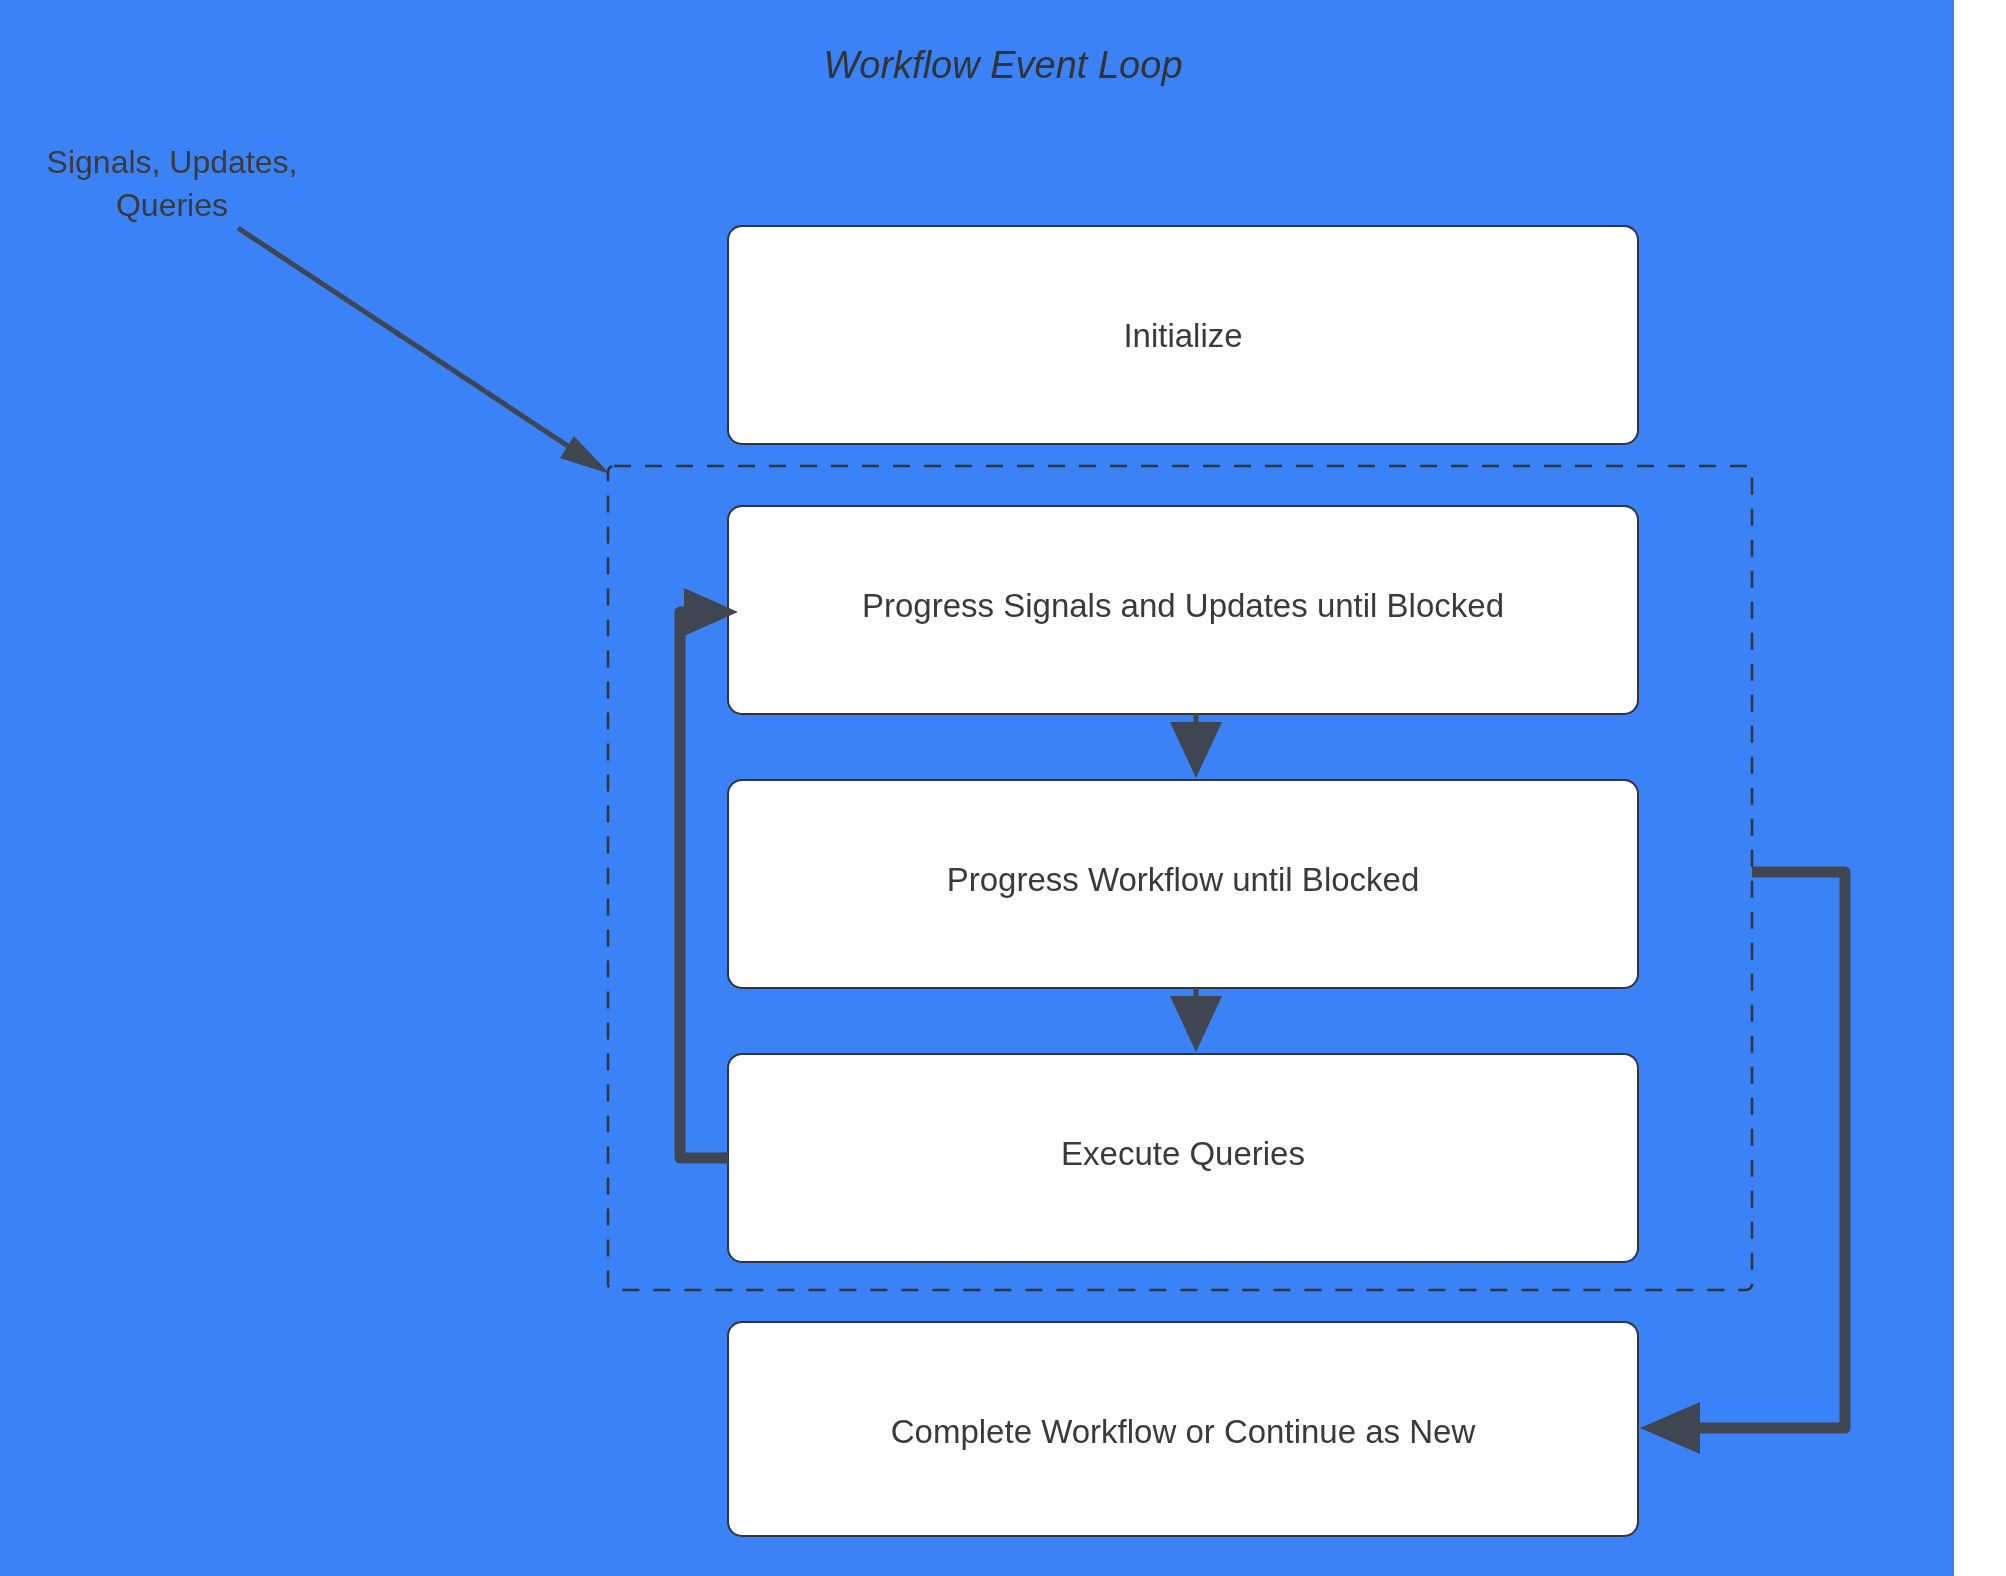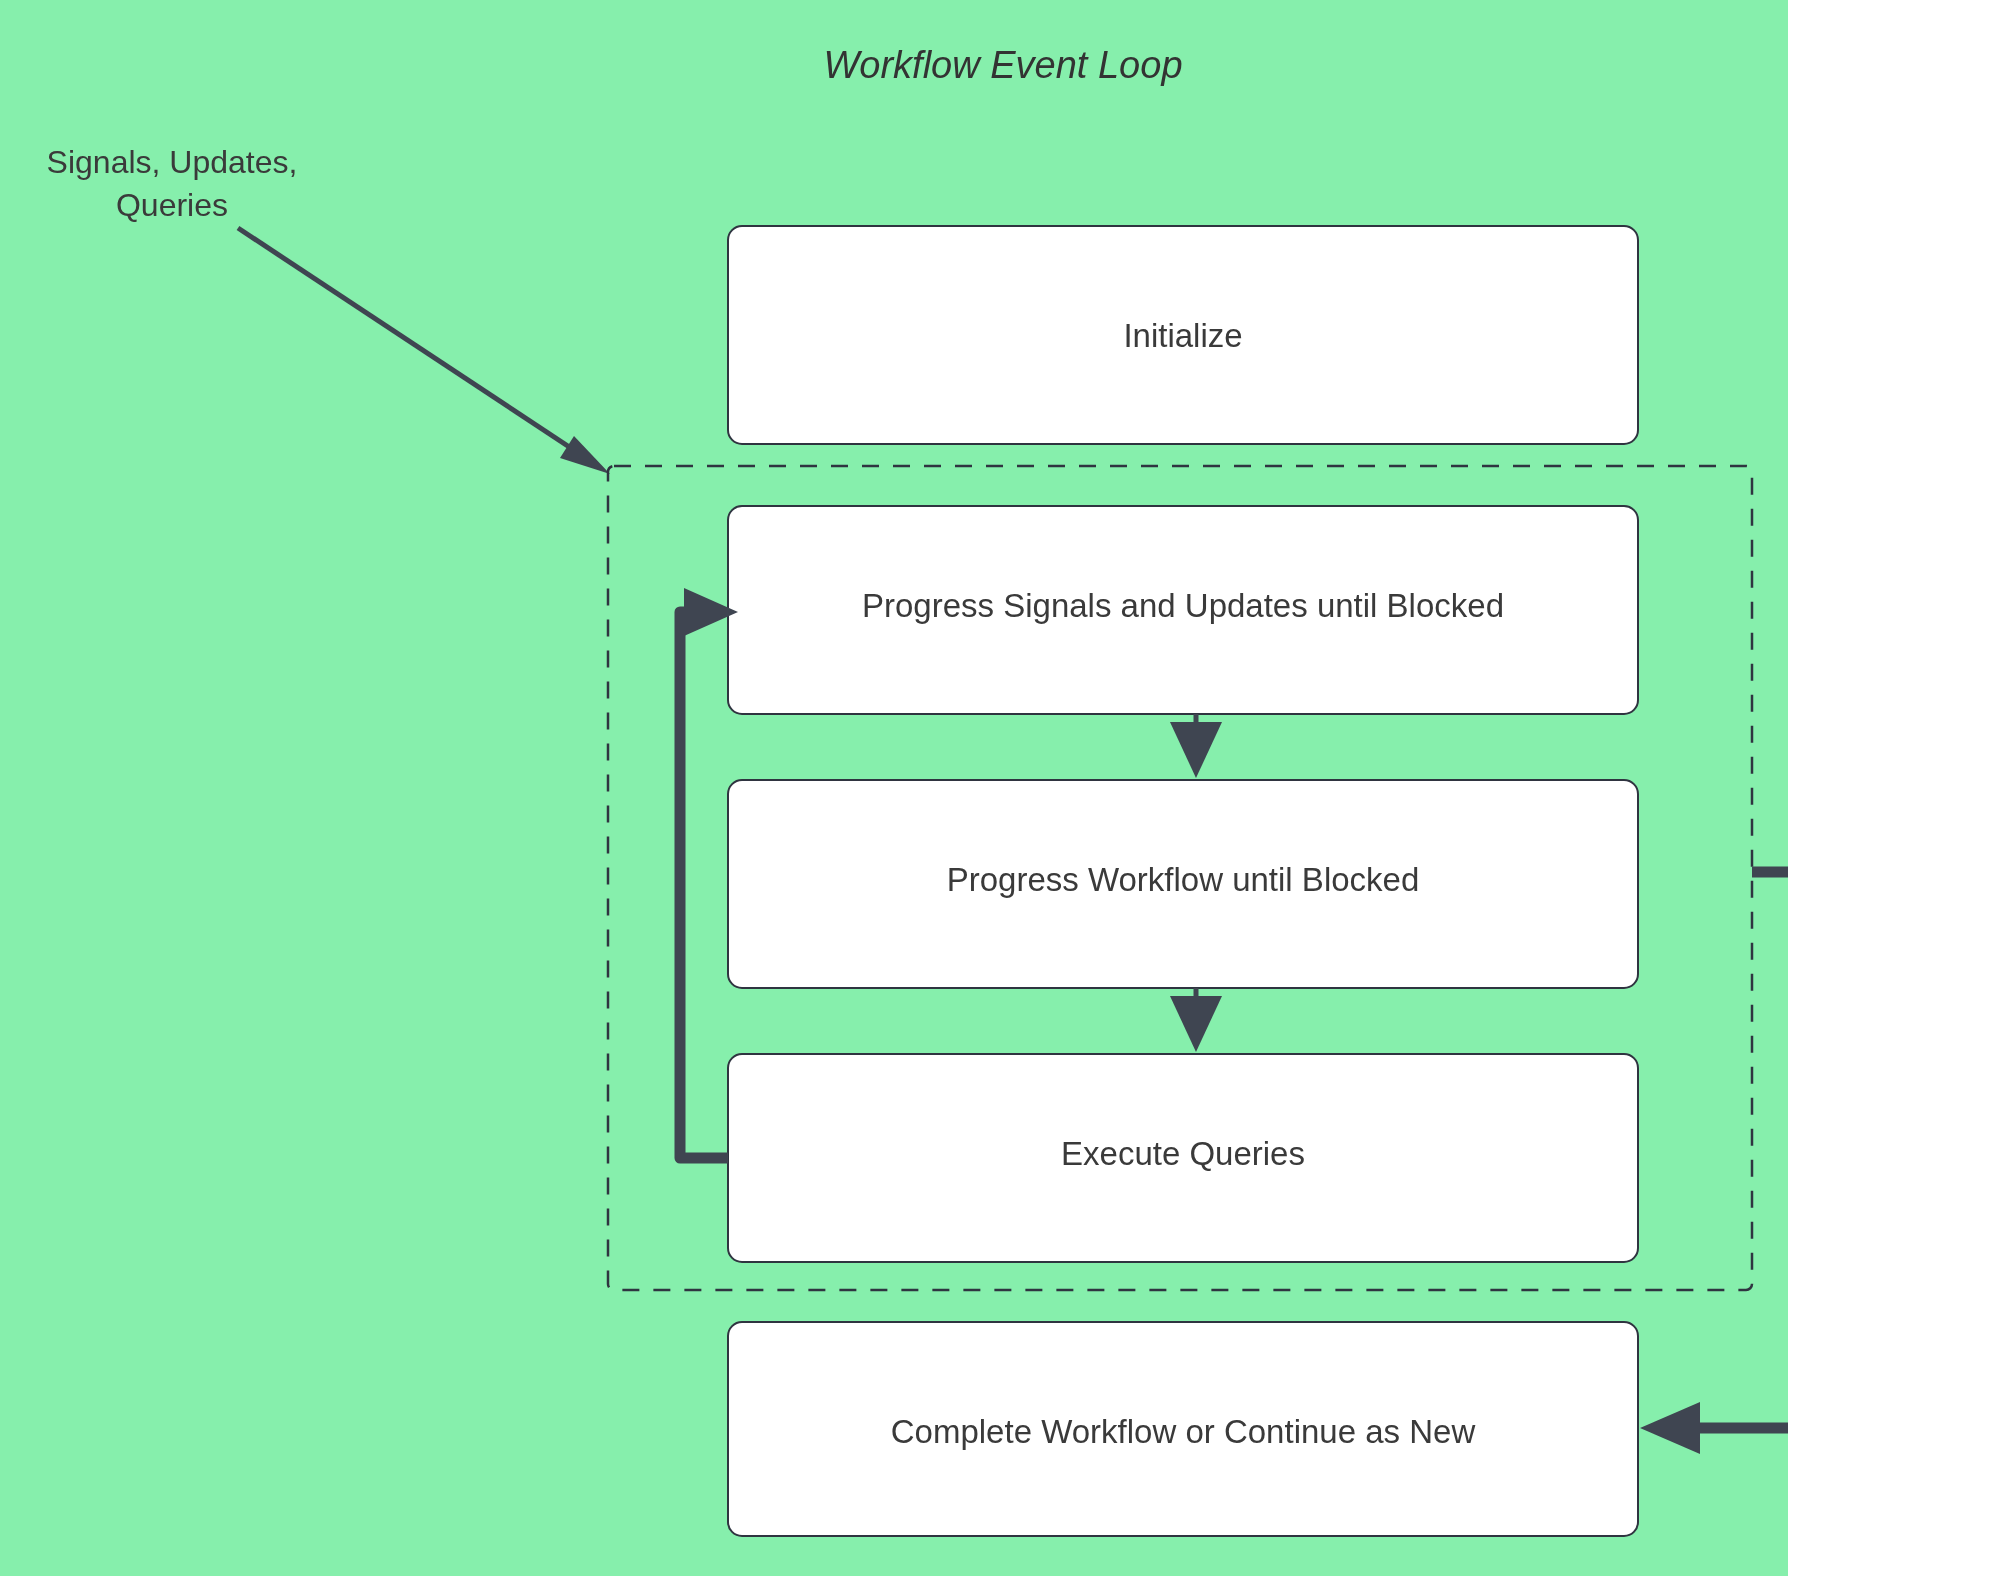--- a/index.html
+++ b/index.html
@@ -6,23 +6,23 @@
     margin: 0;
     padding: 0;
     background: #ffffff;
   }
   body {
     font-family: "Liberation Sans", sans-serif;
     color: #333333;
   }
   #canvas {
     position: relative;
-    width: 1788px;
+    width: 1954px;
     height: 1576px;
-    background: #86efac;
+    background: #3b82f6;
     overflow: hidden;
   }
   #diagram-svg {
     position: absolute;
     top: 0;
     left: 0;
     width: 2006px;
     height: 1576px;
   }
   .node-box {

